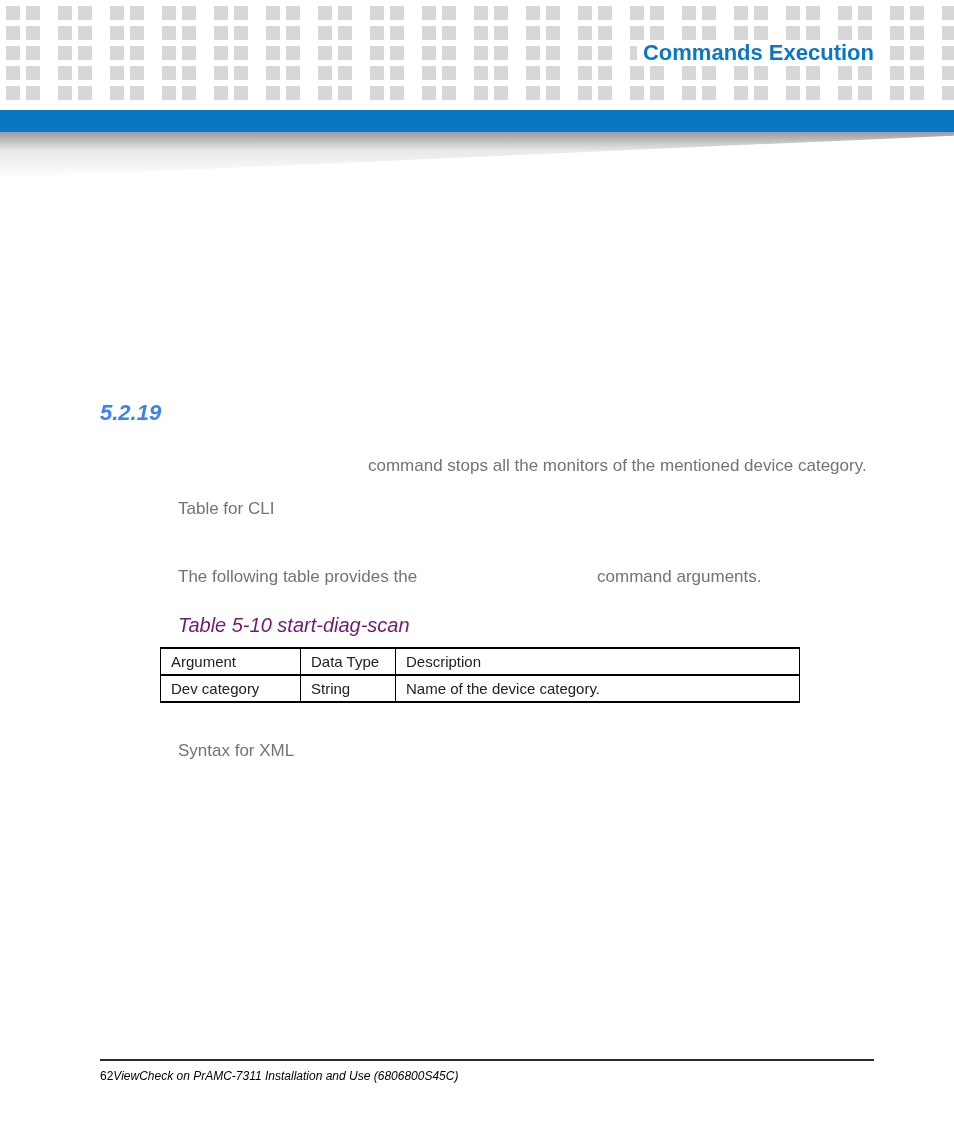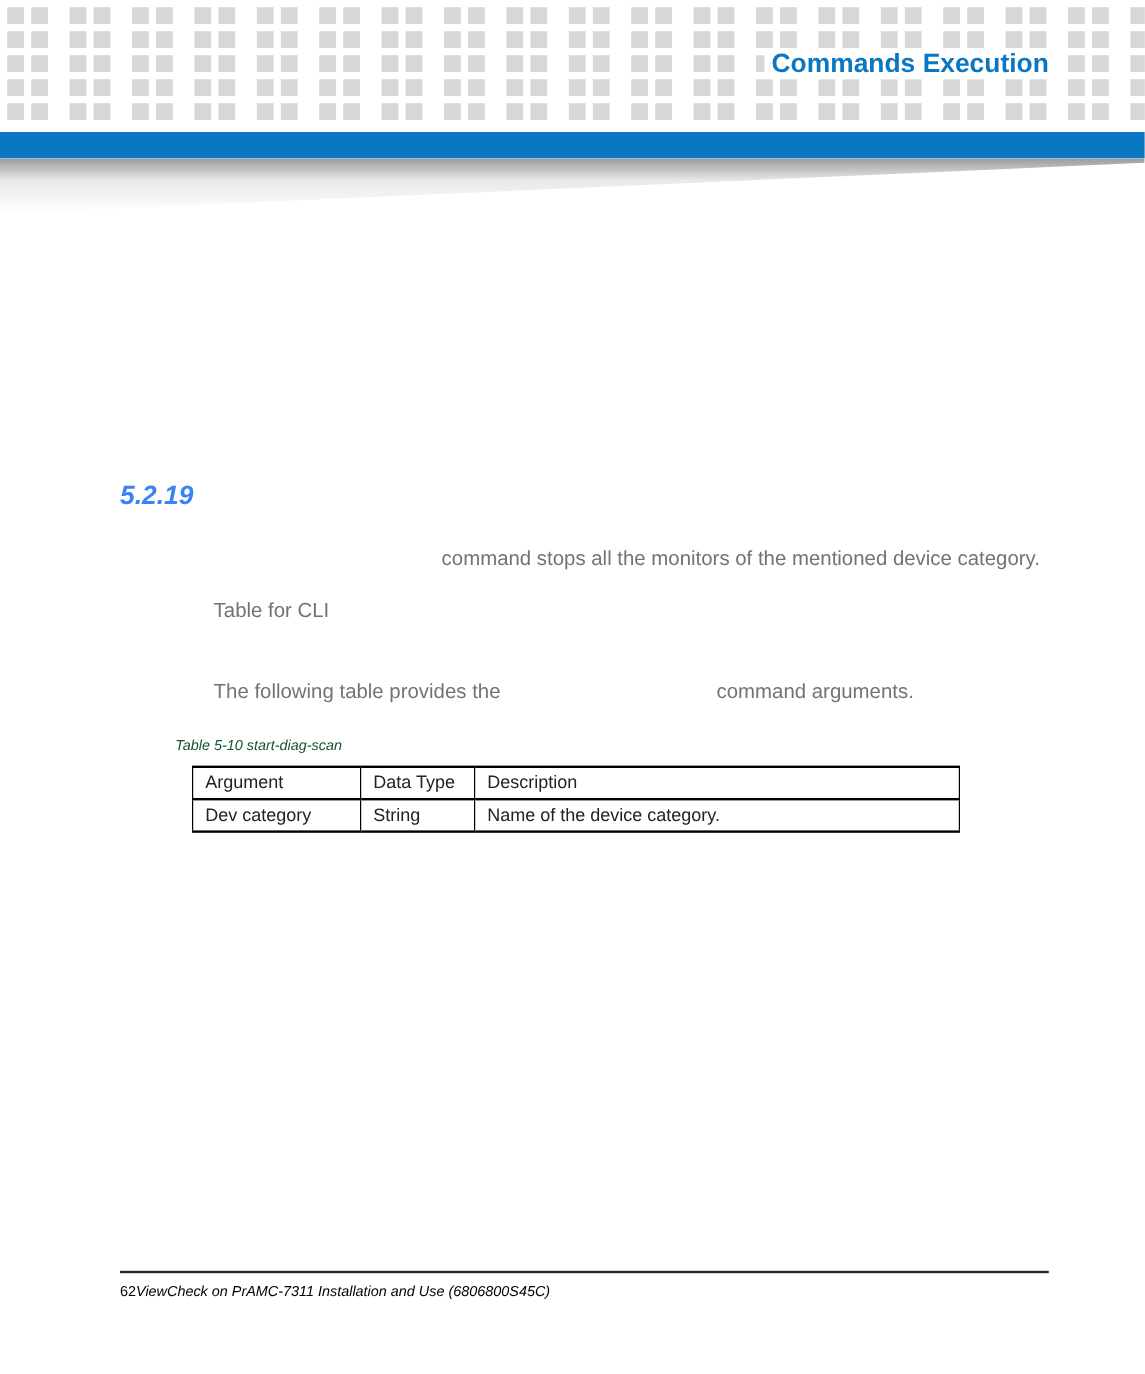--- a/index.html
+++ b/index.html
@@ -30,21 +30,21 @@
 
   .sec-head { display: flex; gap: 26px; color: #3b82f6; font-weight: 700; font-size: 22px; font-style: italic; margin-bottom: 28px; }
 
   .body-text { font-size: 17px; line-height: 1.45; color: #737373; }
   .para1 { margin-left: 78px; margin-bottom: 18px; }
   .indent-left { display:inline-block; width: 190px; }
   .para2 { margin-left: 78px; margin-bottom: 44px; }
   .para3 { margin-left: 78px; margin-bottom: 24px; margin-top: 38px; }
   .gap-mid { display:inline-block; width: 180px; }
 
-  .table-caption { color: #14532d; font-style: italic; font-size: 12px; margin-left: 46px; margin-bottom: 10px; }
+  .table-caption { color: #701a75; font-style: italic; font-size: 20px; margin-left: 78px; margin-bottom: 10px; }
 
   table.args { margin-left: 60px; border-collapse: collapse; width: 640px; }
   table.args th, table.args td { border: 1px solid #000; padding: 4px 10px; font-size: 15px; text-align: left; font-weight: 400; }
   table.args tr.hdr td { border-top: 2.5px solid #000; border-bottom: 2px solid #000; }
   table.args tr.last td { border-bottom: 2.5px solid #000; }
 
   .para4 { margin-left: 78px; margin-top: 36px; }
 
   .footer { position: absolute; left: 100px; right: 80px; bottom: 62px; }
   .footer-rule { border: 0; border-top: 2px solid #2a2a2a; margin-bottom: 8px; }
@@ -373,20 +373,21 @@
         <td>Description</td>
       </tr>
       <tr class="last">
         <td>Dev category</td>
         <td>String</td>
         <td>Name of the device category.</td>
       </tr>
     </tbody>
       </table>
 
+    <div class="body-text para4">Syntax for XML</div>
   </div>
 
   <div class="footer">
     <hr class="footer-rule">
     <div class="footer-row">
       <span>62</span>
       <span class="footer-right">ViewCheck on PrAMC-7311 Installation and Use (6806800S45C)</span>
     </div>
   </div>
 

